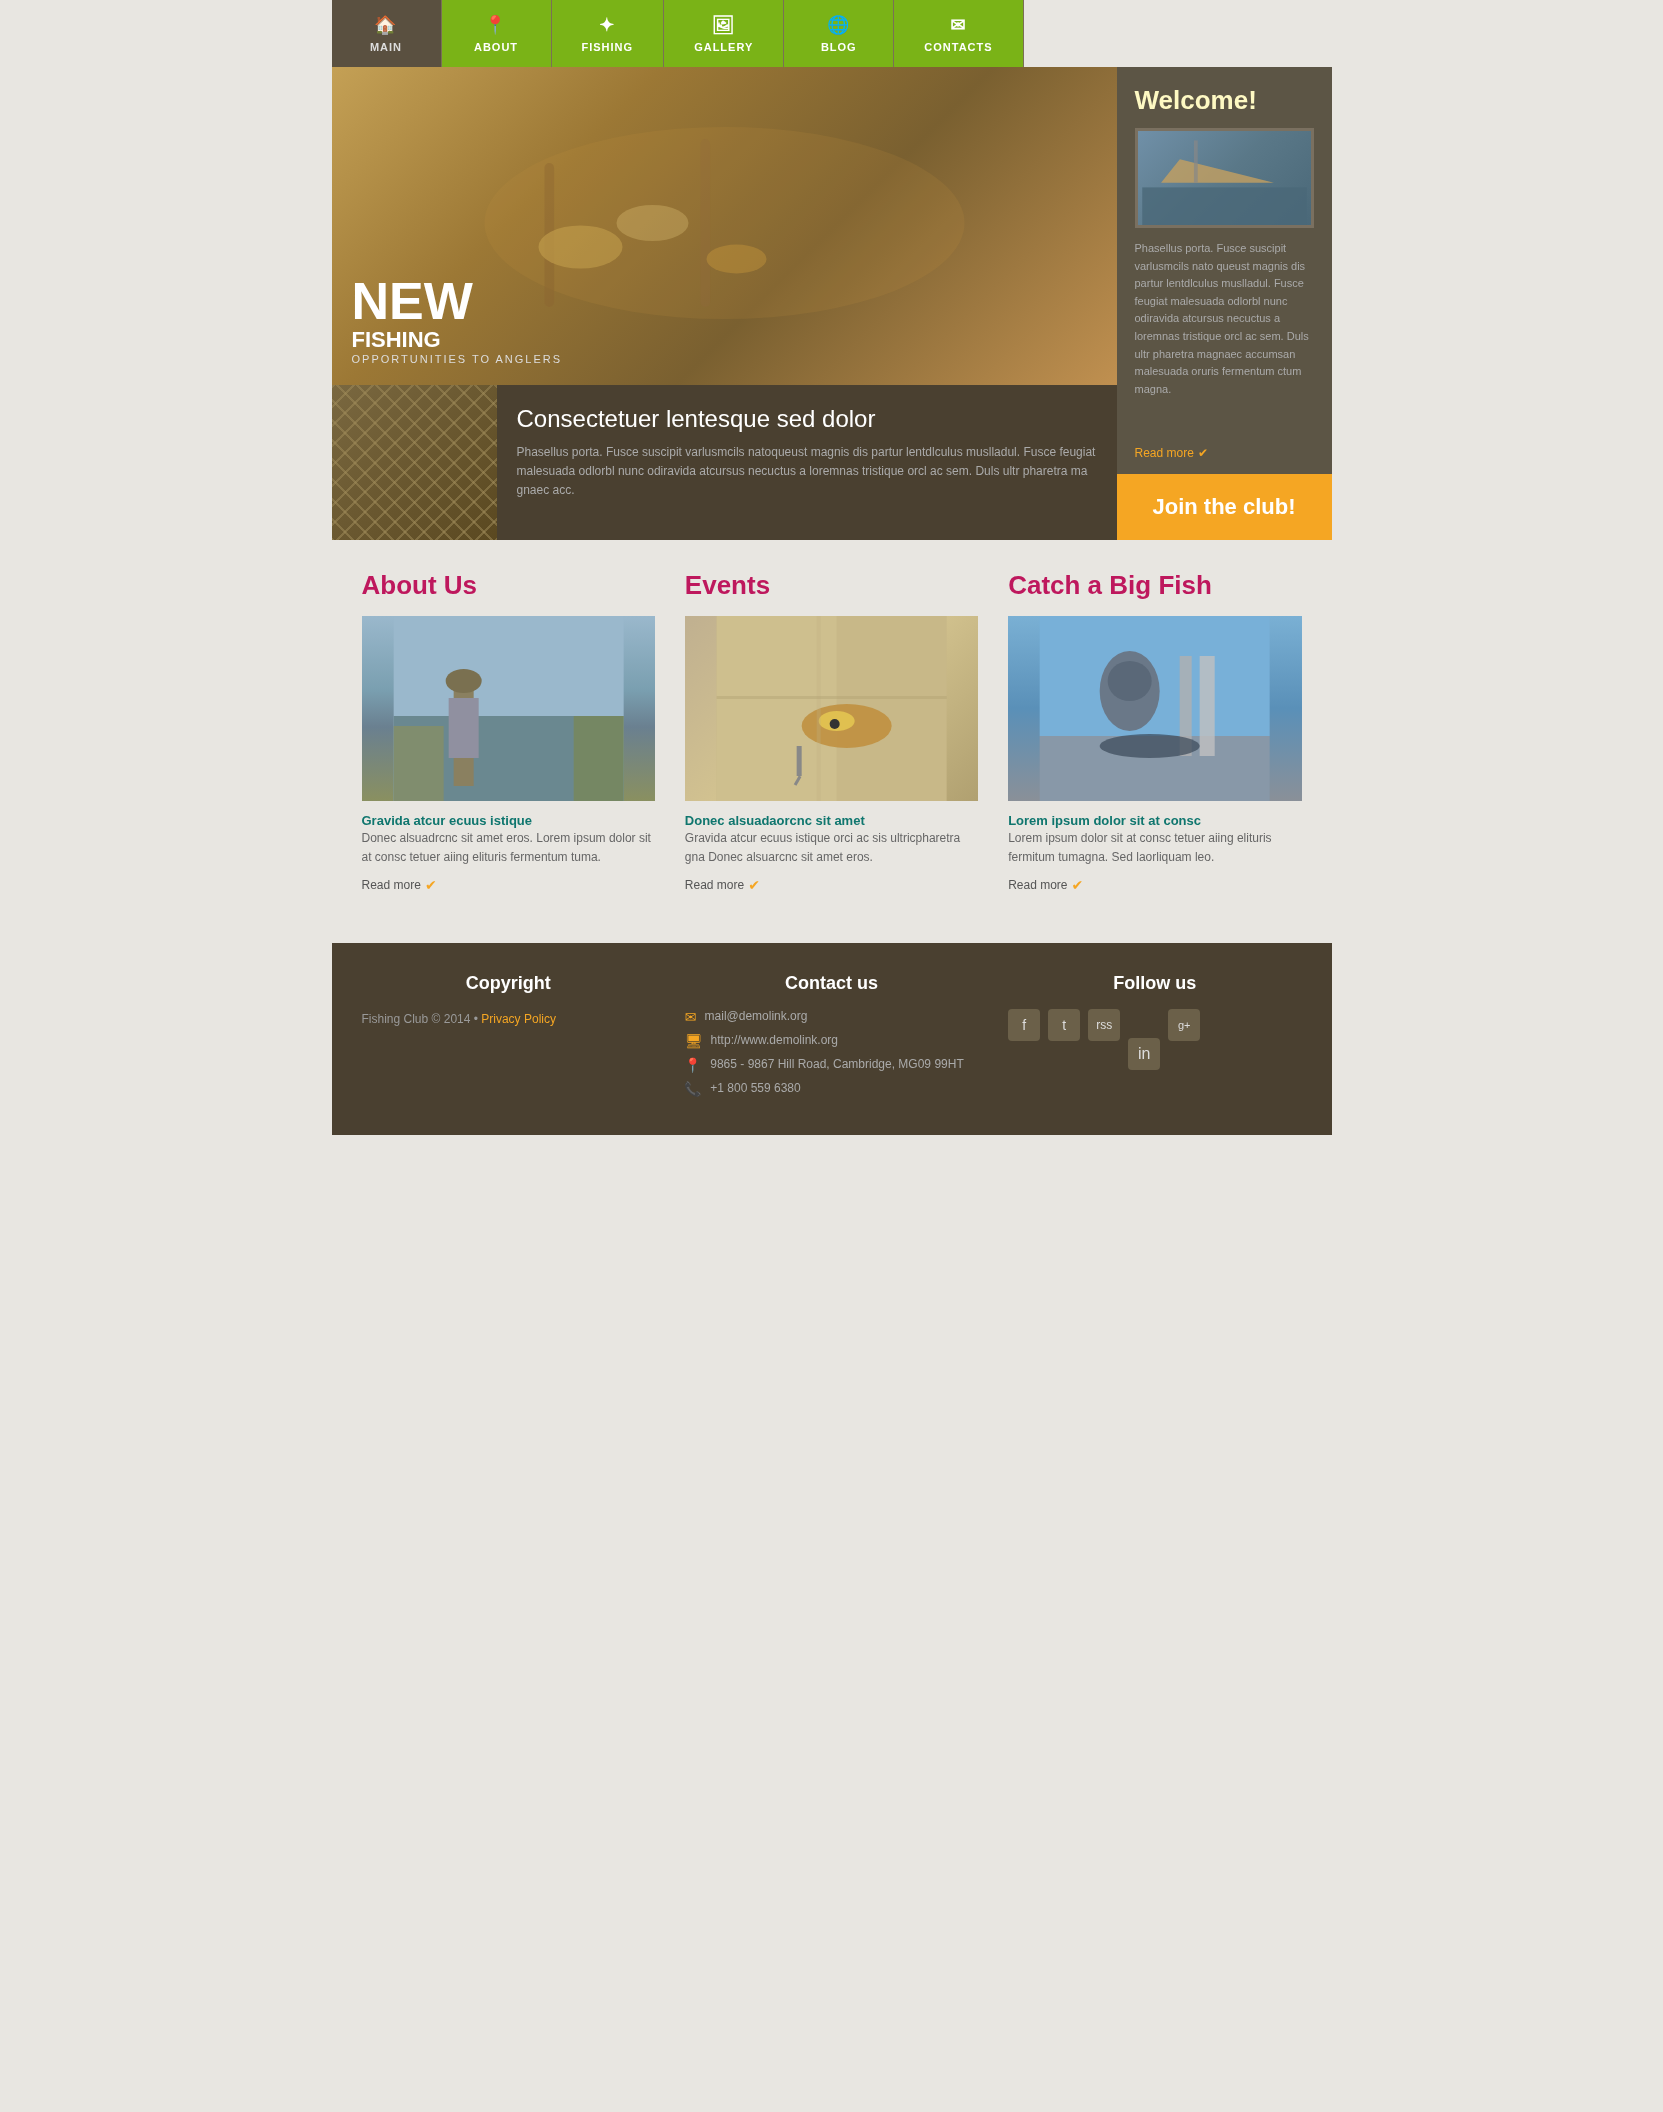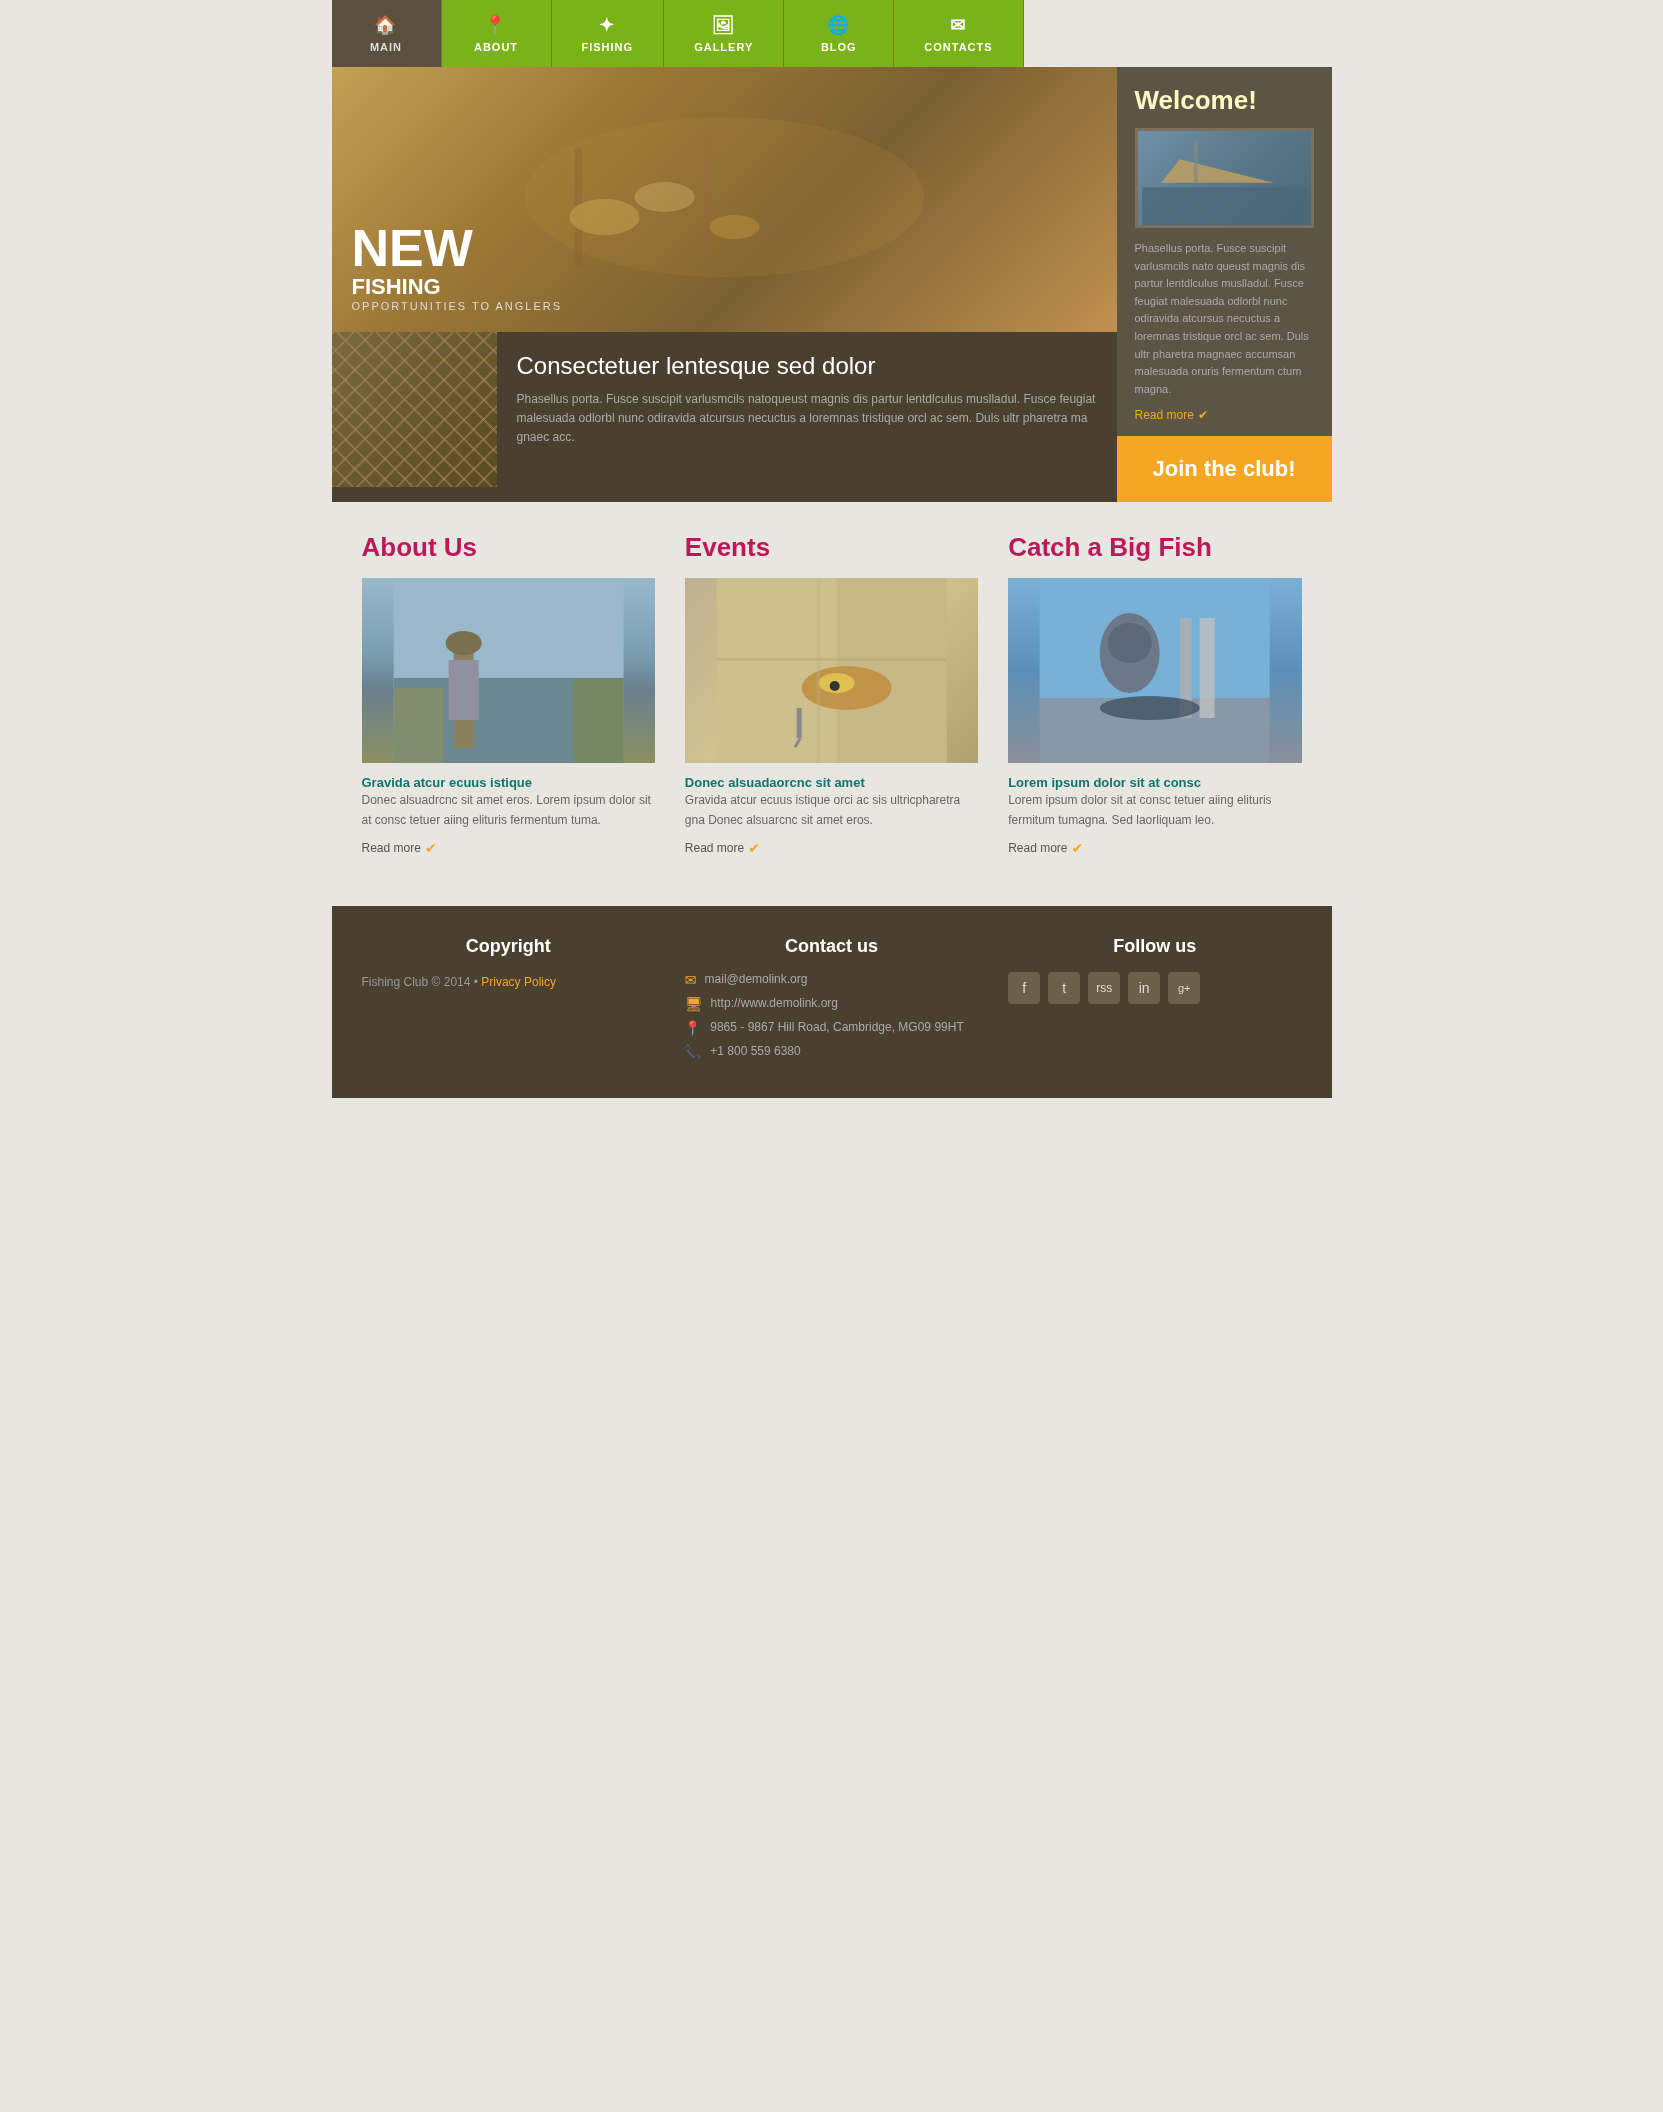--- a/index.html
+++ b/index.html
@@ -72,21 +72,21 @@
     <div class="nav-item active">
       <span class="nav-icon">✉</span>
       <span>CONTACTS</span>
     </div>
   </nav>
 
   <div style="display:flex;">
 
     <div style="flex:1.6; display:flex; flex-direction:column;">
 
-      <div style="position:relative; height:265px; overflow:hidden; background: linear-gradient(135deg, #c4a055 0%, #9c7835 30%, #7a6030 60%, #c09050 100%);">
+      <div style="position:relative; height:318px; overflow:hidden; background: linear-gradient(135deg, #c4a055 0%, #9c7835 30%, #7a6030 60%, #c09050 100%);">
 
         <svg style="position:absolute;top:0;left:0;width:100%;height:100%;opacity:0.5;" viewBox="0 0 600 265">
           <ellipse cx="300" cy="130" rx="200" ry="80" fill="#c4933f" opacity="0.3"></ellipse>
           <rect x="150" y="80" width="8" height="120" rx="4" fill="#8b6030" opacity="0.6"></rect>
           <rect x="280" y="60" width="8" height="140" rx="4" fill="#9b7040" opacity="0.6"></rect>
           <ellipse cx="180" cy="150" rx="35" ry="18" fill="#e8c060" opacity="0.7"></ellipse>
           <ellipse cx="240" cy="130" rx="30" ry="15" fill="#f0d080" opacity="0.6"></ellipse>
           <ellipse cx="310" cy="160" rx="25" ry="12" fill="#e0a840" opacity="0.7"></ellipse>
         </svg>
         <div style="position:absolute;bottom:20px;left:20px;">
@@ -226,19 +226,19 @@
         <span>+1 800 559 6380</span>
       </div>
     </div>
 
     <div>
       <div class="footer-title">Follow us</div>
       <div class="social-icons">
         <div class="social-icon">f</div>
         <div class="social-icon">t</div>
         <div class="social-icon" style="font-size:12px;">rss</div>
-        <div class="social-icon" style="font-size:14px;">in</div>
+        <div class="social-icon" style="font-size:16px;margin-top:29px;">in</div>
         <div class="social-icon" style="font-size:11px;">g+</div>
       </div>
     </div>
   </footer>
 
 </div>
 
 </body></html>

